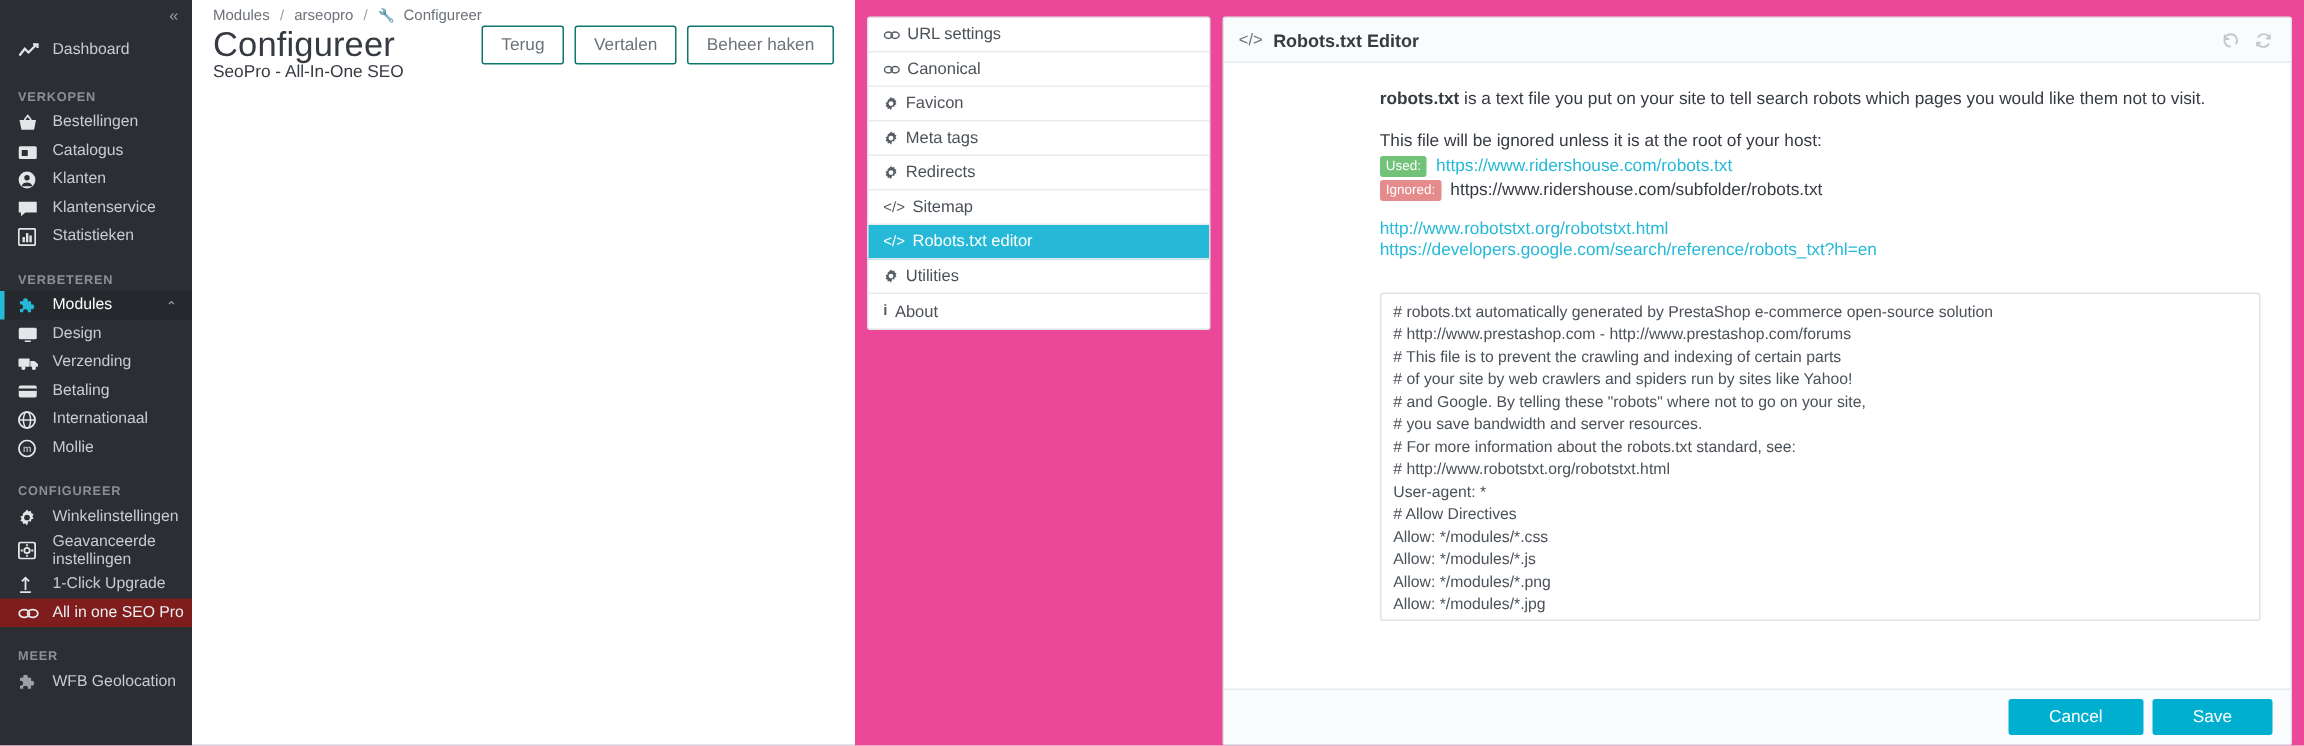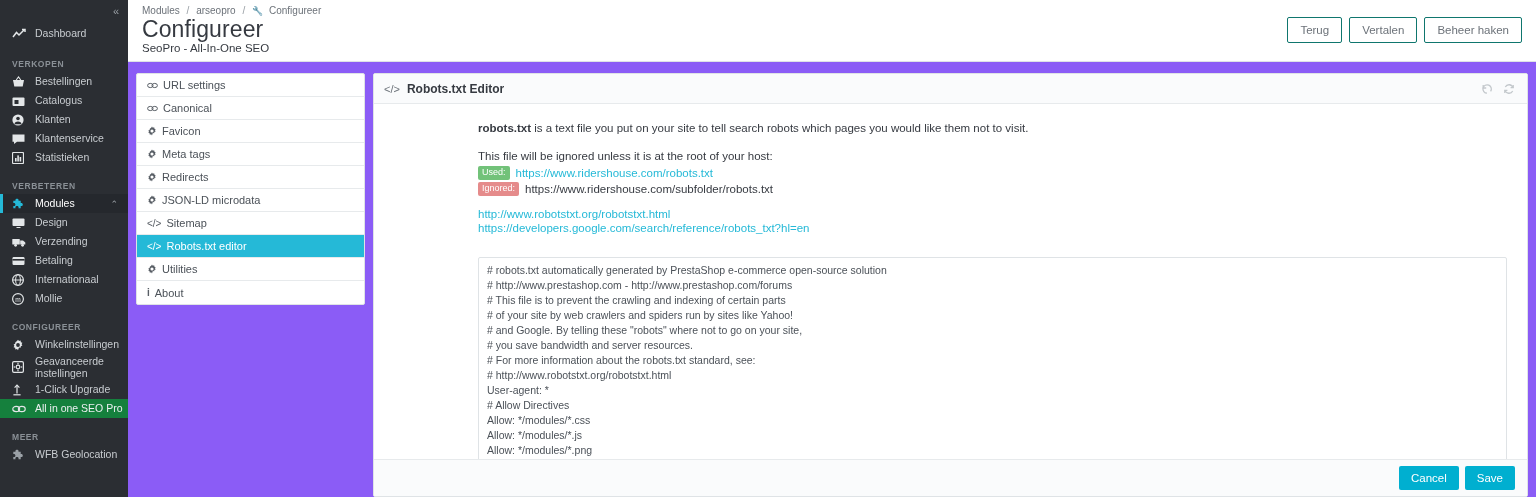--- a/index.html
+++ b/index.html
@@ -49,29 +49,29 @@
     margin-top: 11px;
   }
   .nav-item.active-parent {
     background: #25282d;
     border-left: 3px solid #25b9d7;
     padding-left: 9px;
     color: #ffffff;
   }
   .nav-item.active-parent .ic { color: #25b9d7; }
   .nav-item.active-sub {
-    background: #15803d;
+    background: #7f1d1d;
     color: #eceff1;
   }
   .nav-item.two-line { height: 26px; }
   .nav-item.two-line .lbl { line-height: 1.15; white-space: normal; width: 90px; }
   .chev { position: absolute; right: 10px; font-size: 9px; color: #9aa0a6; }
 
   
-  .main { flex: 1; height: 497px; display: flex; flex-direction: column; background: #8b5cf6; }
+  .main { flex: 1; height: 497px; display: flex; background: #ec4899; }
   .topbar {
     background: #fff; border-bottom: 1px solid #dfe3e6;
     padding: 5px 14px 7px 14px; min-height: 56px;
     display: flex; align-items: flex-start; justify-content: space-between;
   }
   .crumbs { font-size: 10px; color: #6c7279; margin-bottom: 1px; }
   .crumbs a { color: #6c7279; text-decoration: none; }
   .crumbs .sep { color: #9aa0a6; margin: 0 4px; }
   .crumbs .wrench { font-size: 9px; margin-right: 3px; color: #6c7279; }
   .page-title { font-size: 23px; font-weight: normal; color: #363a41; line-height: 1.05; letter-spacing: .1px; }
@@ -145,21 +145,21 @@
     white-space: pre;
   }
 
   .panel-foot {
     border-top: 1px solid #e7eaec; background: #fafbfc;
     height: 37px; display: flex; align-items: center; justify-content: flex-end;
     padding-right: 12px; gap: 6px;
   }
   .btn-primary {
     background: #00afd0; color: #fff; border: none; border-radius: 2px;
-    font-size: 11.5px; padding: 6px 12px; cursor: pointer;
+    font-size: 11.5px; padding: 6px 27px; cursor: pointer;
     font-family: "Liberation Sans", sans-serif;
   }
 </style>
 </head>
 <body>
 
 <div class="app">
 
   <nav class="sidebar">
     <div class="collapse-row">
@@ -400,29 +400,20 @@
           <span>Meta tags</span>
         </div>
         <div class="tab-item">
           <span class="tic">
             <svg width="10" height="10" viewBox="0 0 12 12">
                 <path d="M6 .7l1 1.3 1.6-.4.3 1.6 1.5.6-.8 1.4.8 1.4-1.5.6-.3 1.6-1.6-.4L6 11.3l-1-1.3-1.6.4-.3-1.6-1.5-.6.8-1.4-.8-1.4 1.5-.6.3-1.6L5 2z" fill="#585e65"></path>
                 <circle cx="6" cy="6" r="1.9" fill="#fff"></circle>
               </svg>
           </span>
           <span>Redirects</span>
-        </div>
-        <div class="tab-item">
-          <span class="tic">
-            <svg width="10" height="10" viewBox="0 0 12 12">
-                <path d="M6 .7l1 1.3 1.6-.4.3 1.6 1.5.6-.8 1.4.8 1.4-1.5.6-.3 1.6-1.6-.4L6 11.3l-1-1.3-1.6.4-.3-1.6-1.5-.6.8-1.4-.8-1.4 1.5-.6.3-1.6L5 2z" fill="#585e65"></path>
-                <circle cx="6" cy="6" r="1.9" fill="#fff"></circle>
-              </svg>
-          </span>
-          <span>JSON-LD microdata</span>
         </div>
         <div class="tab-item">
           <span class="tic">&lt;/&gt;</span>
           <span>Sitemap</span>
         </div>
         <div class="tab-item selected">
           <span class="tic">&lt;/&gt;</span>
           <span>Robots.txt editor</span>
         </div>
         <div class="tab-item">

